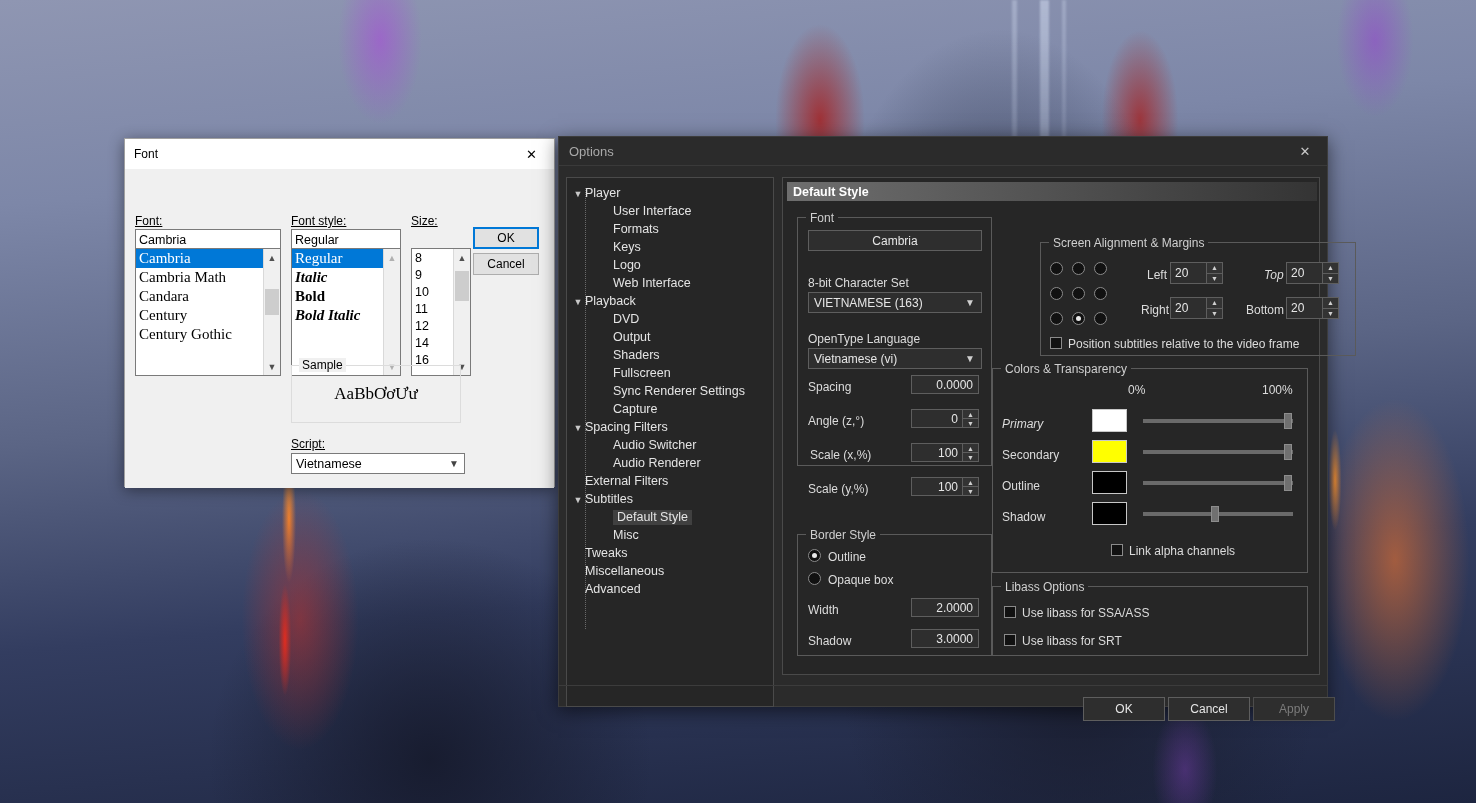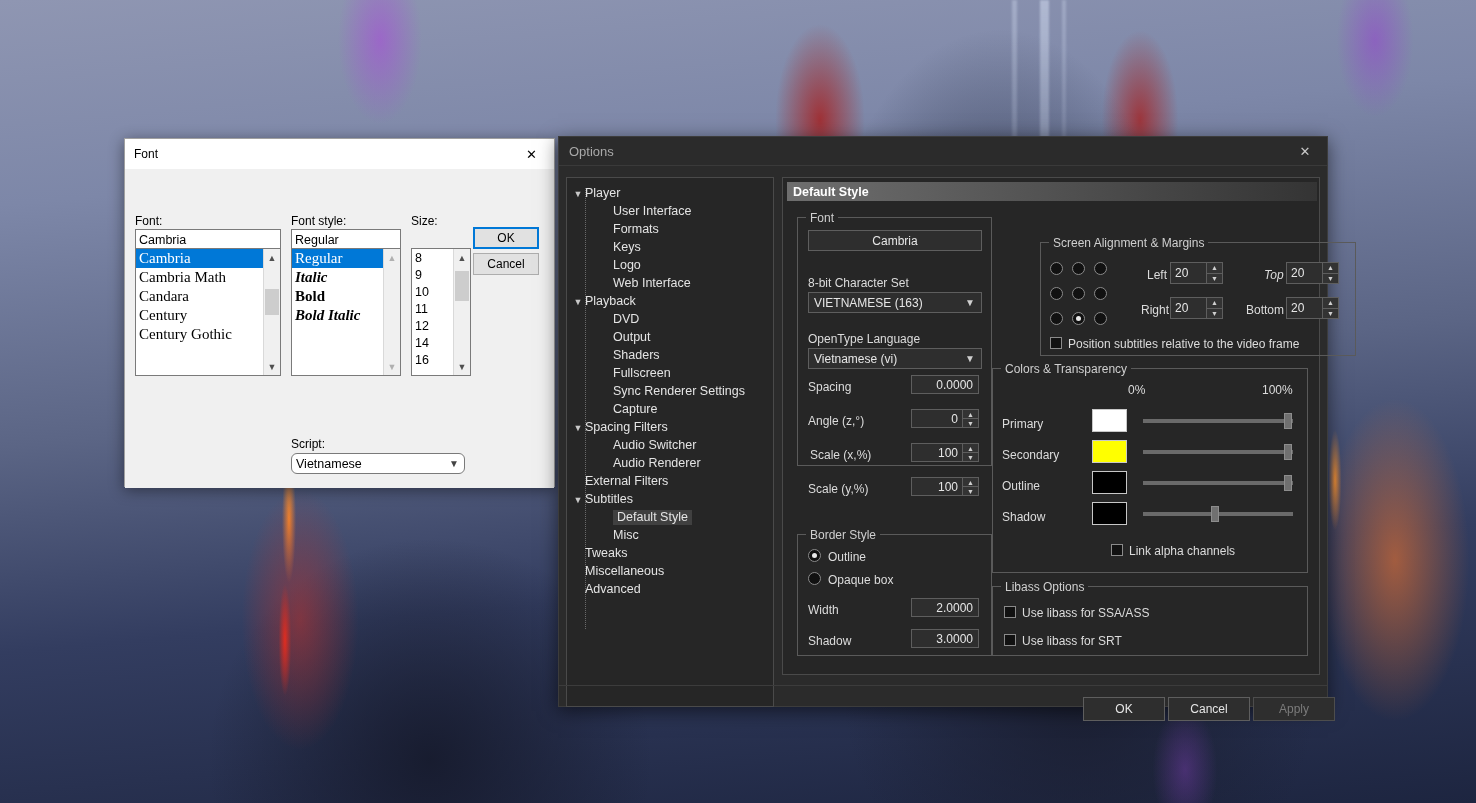--- a/index.html
+++ b/index.html
@@ -58,21 +58,21 @@
     display: flex; align-items: center; justify-content: space-between;
     padding-left: 9px;
   }
   #font-dialog .titlebar .t { font-size: 12px; color: #000; }
   #font-dialog .closebtn {
     width: 45px; height: 30px; display: flex; align-items: center; justify-content: center;
     font-size: 13px; color: #000; cursor: default;
   }
   #font-dialog .body { position: relative; height: 319px; background: #f0f0f0; }
 
-  .fd-label { position: absolute; font-size: 12px; color: #000; }
+  .fd-label { position: absolute; font-size: 12px; color: #000; text-decoration: underline; }
   .fd-input {
     position: absolute; background: #fff; border: 1px solid #7a7a7a;
     font-size: 12.5px; padding: 2px 3px; color: #000; font-family: "Liberation Sans", sans-serif;
   }
   .fd-list {
     position: absolute; background: #fff; border: 1px solid #7a7a7a;
     overflow: hidden;
   }
   .fd-list .inner { position: absolute; inset: 0 17px 0 0; overflow: hidden; }
   .fd-list .row {
@@ -299,23 +299,27 @@
       <div class="fd-scroll">
         <div class="arrow">▲</div>
         <div class="thumb" style="top:22px;height:30px;"></div>
         <div class="arrow dn">▼</div>
       </div>
     </div>
 
     <div class="fd-btn focus" style="left:348px;top:58px;width:66px;height:22px;">OK</div>
     <div class="fd-btn" style="left:348px;top:84px;width:66px;height:22px;">Cancel</div>
 
+    <div class="fd-group" style="left:166px;top:196px;width:170px;height:58px;">
+      <span class="legend">Sample</span>
+      <div class="fd-sample">AaBbƠơƯư</div>
+    </div>
 
     <div class="fd-label" style="left:166px;top:268px;">Script:</div>
-    <div class="fd-combo" style="left:166px;top:284px;width:174px;height:21px;border-radius:6px;">
+    <div class="fd-combo" style="left:166px;top:284px;width:174px;height:21px;">
       <span>Vietnamese</span>
       <span class="chev">▼</span>
     </div>
   </div>
 </div>
 
 <div id="options-dialog" class="win">
   <div class="titlebar">
     <span class="t">Options</span>
     <span class="closebtn">✕</span>
@@ -469,21 +473,21 @@
 
         <span class="checkbox" style="left:9px;top:94px;"></span>
         <div class="dk-label" style="left:27px;top:94px;">Position subtitles relative to the video frame</div>
       </div>
 
       <div class="dk-group" style="left:209px;top:190px;width:316px;height:205px;">
         <span class="legend">Colors &amp; Transparency</span>
         <div class="dk-label" style="left:135px;top:14px;">0%</div>
         <div class="dk-label" style="left:269px;top:14px;">100%</div>
 
-        <div class="dk-label" style="left:9px;top:48px;">Primary</div>
+        <div class="dk-label" style="left:9px;top:48px;font-style:italic;">Primary</div>
         <span class="swatch" style="left:99px;top:40px;width:35px;height:23px;background:#ffffff;"></span>
         <div class="slider" style="left:150px;top:44px;width:150px;">
           <div class="track"></div>
           <div class="thumb" style="left:141px;"></div>
         </div>
 
         <div class="dk-label" style="left:9px;top:79px;">Secondary</div>
         <span class="swatch" style="left:99px;top:71px;width:35px;height:23px;background:#ffff00;"></span>
         <div class="slider" style="left:150px;top:75px;width:150px;">
           <div class="track"></div>

